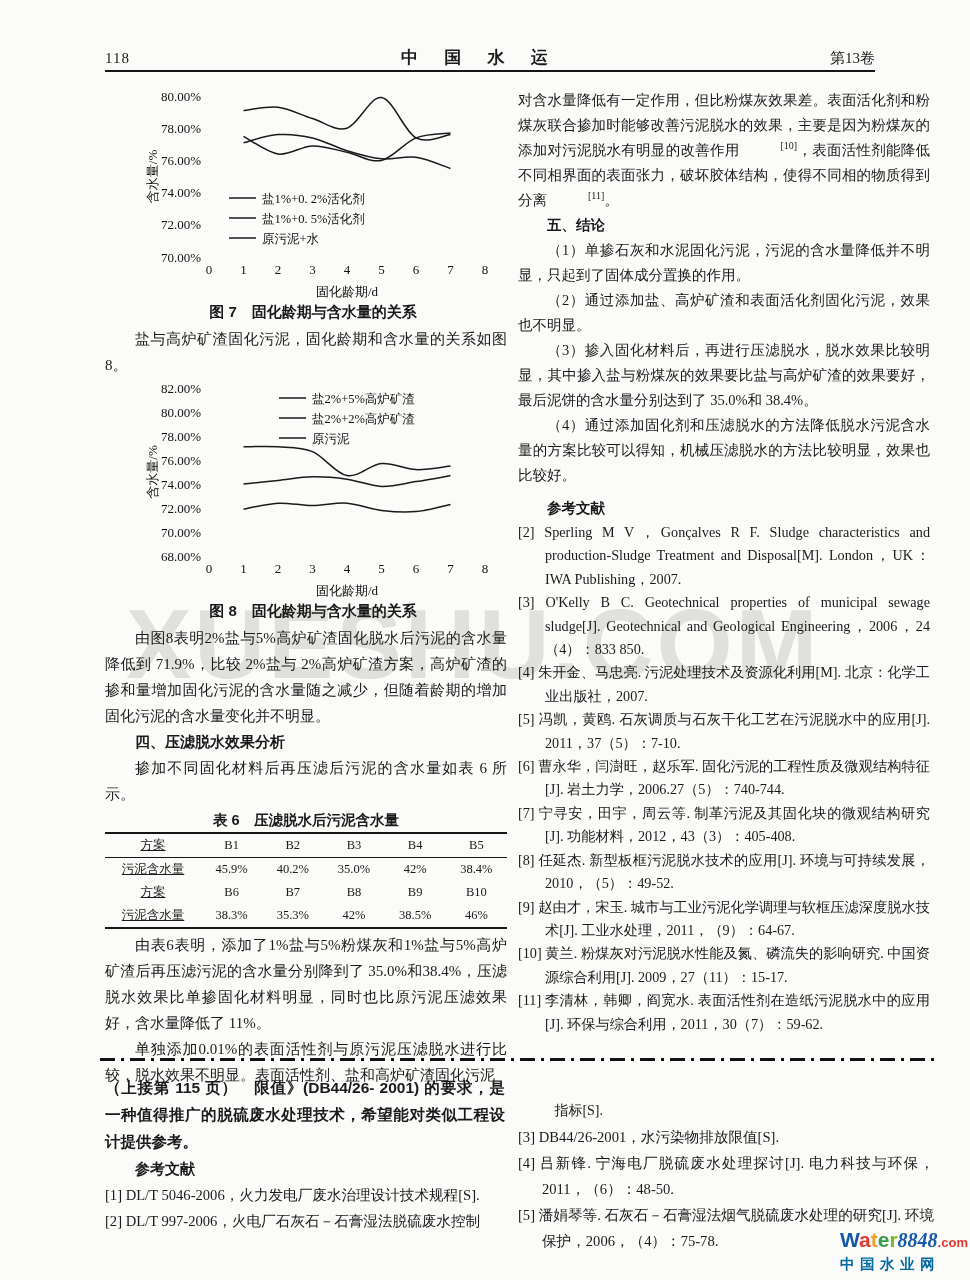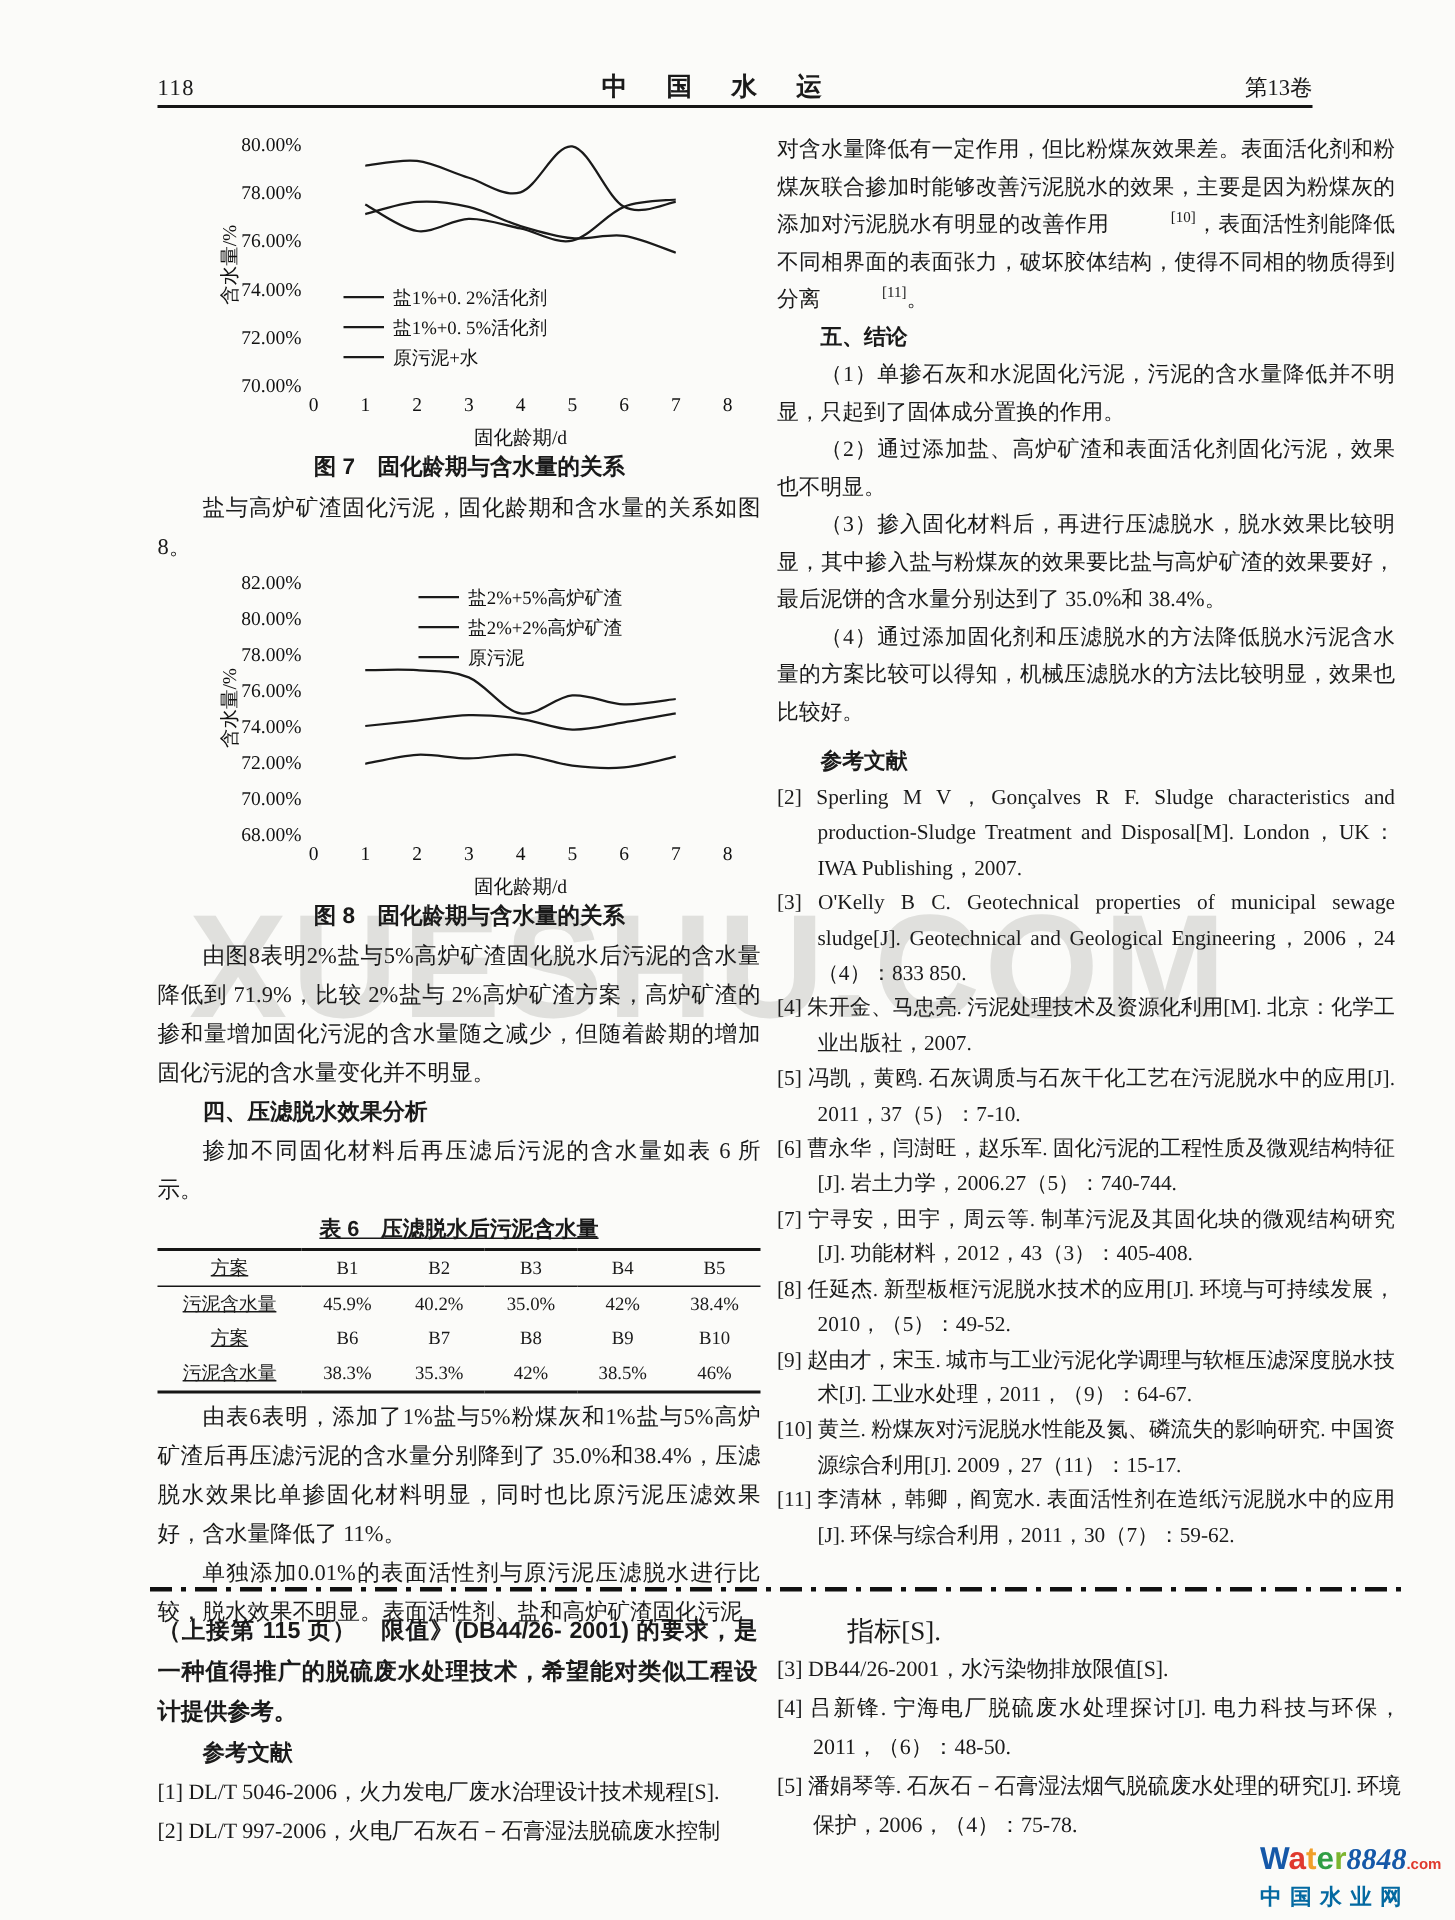--- a/index.html
+++ b/index.html
@@ -28,21 +28,21 @@
   .figure{width:360px;margin-left:38px;margin-bottom:3px;}
   .figure svg{display:block;}
   svg text{font-family:"Liberation Serif","DejaVu Serif",serif;fill:#111;}
   .fig-caption{
     text-align:center;font-family:"Liberation Sans","DejaVu Sans",sans-serif;
     font-weight:700;font-size:15px;line-height:22px;text-indent:0;margin-left:-20px;
   }
 
   .tbl-caption{
     text-align:center;font-family:"Liberation Sans","DejaVu Sans",sans-serif;
-    font-weight:700;font-size:14.5px;line-height:22px;margin-top:2px;text-decoration:underline;
+    font-weight:700;font-size:14.5px;line-height:22px;margin-top:2px;
   }
   table.t6{
     width:100%;border-collapse:collapse;margin:1px 0 3px 0;
     border-top:2px solid #161616;border-bottom:2px solid #161616;
     font-size:12.5px;
   }
   table.t6 td{padding:3px 2px;text-align:center;line-height:17px;}
   table.t6 tr.hdr-row td{border-bottom:1px solid #161616;}
   table.t6 td.lab{width:92px;text-decoration:underline;}
 
@@ -57,28 +57,28 @@
   .bcol{position:absolute;z-index:1;text-align:justify;}
   .bcol-left{top:1074px;left:105px;width:400px;}
   .bcol-right{top:1074px;left:518px;width:416px;}
   .b-lead{
     font-family:"Liberation Sans","DejaVu Sans",sans-serif;font-weight:700;
     font-size:15.5px;line-height:27px;text-indent:0;
   }
   .b-refs-heading{font-family:"Liberation Sans","DejaVu Sans",sans-serif;font-weight:700;font-size:15px;line-height:27px;text-indent:2em;}
   .b-refs{font-size:14.6px;line-height:26px;}
   .b-refs .ref{padding-left:24px;text-indent:-24px;}
-  .b-cont{font-size:18px;line-height:26px;text-indent:2.6em;}
+  .b-cont{font-size:14px;line-height:26px;text-indent:2.6em;margin-top:24px;}
 
   sup{font-size:10px;line-height:0;padding-left:41px;}
 
   .logo{position:absolute;left:840px;top:1229px;z-index:2;font-family:"Liberation Sans","DejaVu Sans",sans-serif;}
   .logo-top{font-weight:700;font-size:21px;line-height:22px;white-space:nowrap;}
   .logo-top .n8848{font-family:"Liberation Serif",serif;font-style:italic;font-weight:700;font-size:20px;}
-  .logo-top .tld{font-size:10px;font-weight:700;vertical-align:baseline;}
+  .logo-top .tld{font-size:13px;font-weight:700;vertical-align:baseline;}
   .logo-site{font-size:14.5px;font-weight:700;letter-spacing:5.5px;line-height:20px;white-space:nowrap;}
 </style>
 </head>
 <body>
 
 <div class="watermark">XUESHU.COM</div>
 
 <div class="hdr">
   <span class="pageno">118</span>
   <span class="journal">中 国 水 运</span>

